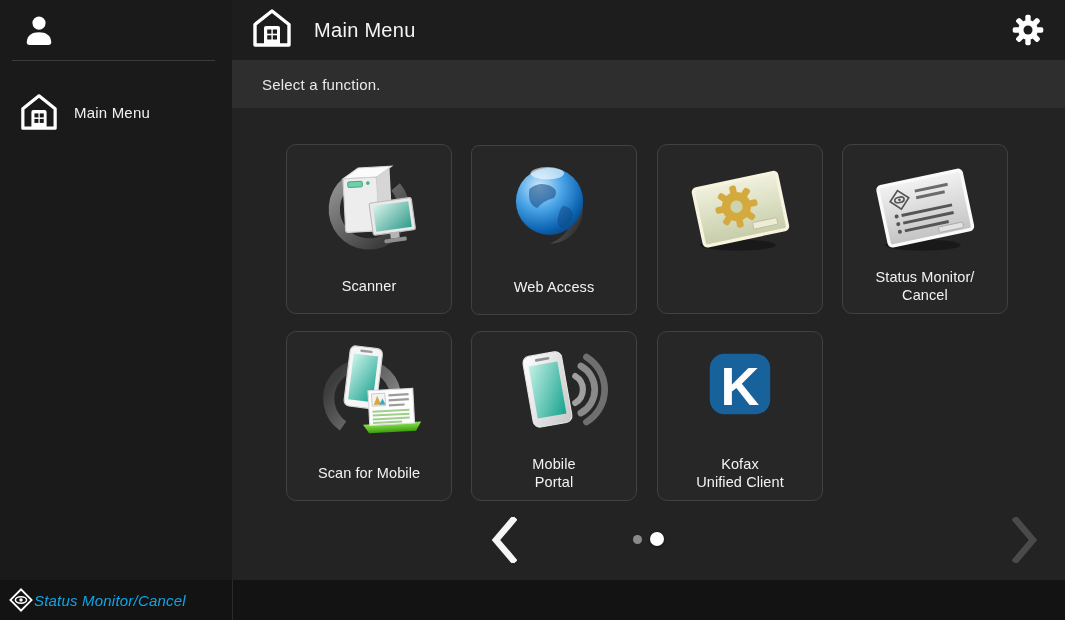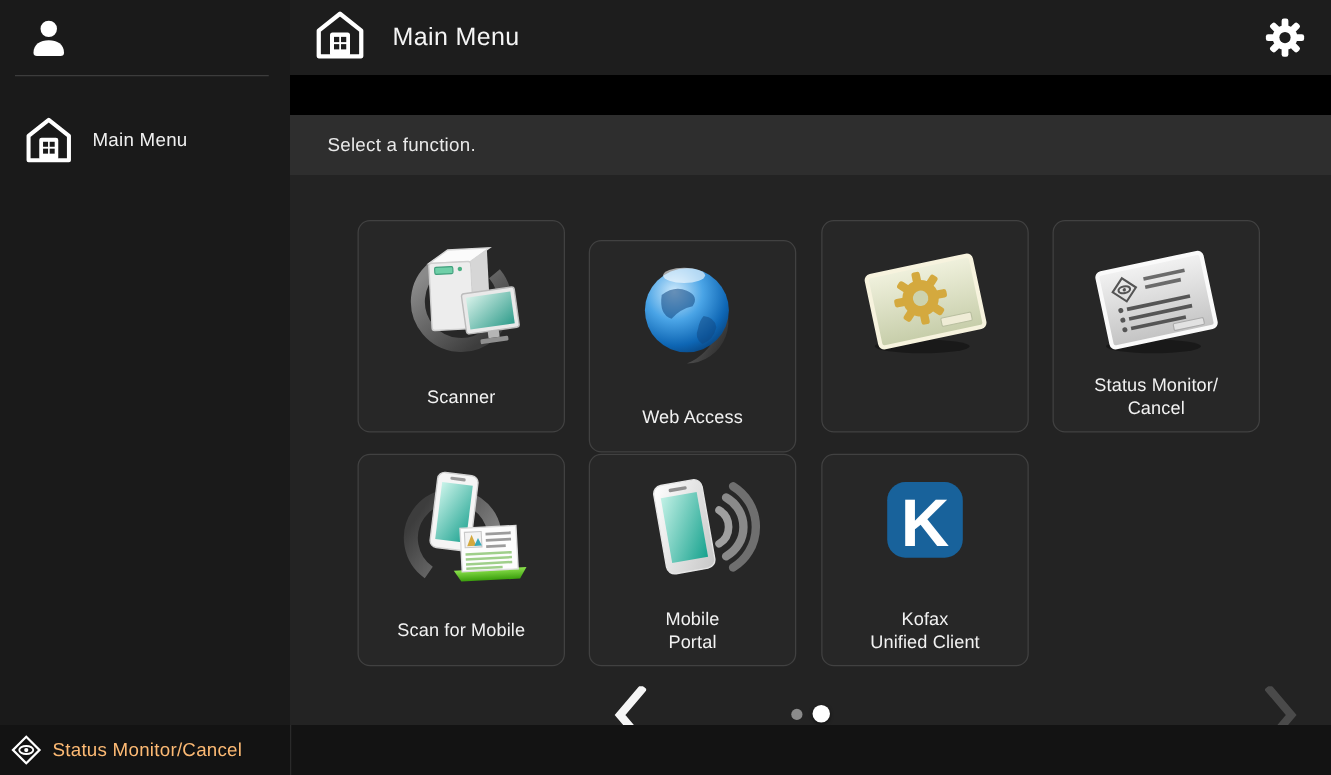--- a/index.html
+++ b/index.html
@@ -3,21 +3,20 @@
 <meta charset="utf-8">
 <style>
   html,body{margin:0;padding:0;background:#000;}
   body{width:1065px;height:620px;position:relative;overflow:hidden;
        font-family:"Liberation Sans",sans-serif;color:#f2f2f2;
        -webkit-font-smoothing:antialiased;}
   .hatch{
     background-image:
       repeating-linear-gradient(45deg, rgba(255,255,255,.03) 0 1px, transparent 1px 3px),
       repeating-linear-gradient(-45deg, rgba(0,0,0,.20) 0 1px, transparent 1px 3px);
-    margin-top: 32px;
   }
   
   .sidebar{position:absolute;left:0;top:0;width:232px;height:580px;background:#1a1a1a;}
   .user-block{position:absolute;left:0;top:0;width:232px;height:60px;display:flex;align-items:center;}
   .user-block svg{margin-left:22px;}
   .side-divider{position:absolute;left:12px;top:60px;width:203px;height:1px;background:#3c3c3c;}
   .side-item{position:absolute;left:0;width:232px;height:52px;display:flex;align-items:center;cursor:pointer;}
   .side-item .ic{width:50px;display:flex;justify-content:center;align-items:center;margin-left:14px;}
   .side-item .lbl{font-size:15px;color:#f0f0f0;margin-left:10px;letter-spacing:.2px;}
   #side-main{top:86px;}
@@ -34,36 +33,36 @@
         display:flex;align-items:center;}
   .band .txt{font-size:15px;color:#e9e9e9;margin-left:30px;letter-spacing:.2px;}
   
   .content{position:absolute;left:232px;top:108px;width:833px;height:472px;background:#232323;}
   .tile{position:absolute;width:166px;height:170px;border:1px solid #414141;border-radius:10px;
         background:rgba(255,255,255,.02);box-sizing:border-box;cursor:pointer;}
   .tile .icn{position:absolute;left:50%;top:6px;transform:translateX(-50%);width:112px;height:112px;}
   .tile .tlabel{position:absolute;left:4px;right:4px;bottom:6px;height:42px;display:flex;
         align-items:center;justify-content:center;text-align:center;font-size:14.5px;
         line-height:18px;color:#f2f2f2;white-space:pre-line;letter-spacing:.1px;}
-  .t0{left:54px;top:36px;} .t1{left:239px;top:52px;} .t2{left:425px;top:36px;} .t3{left:610px;top:36px;padding-left:40px;}
+  .t0{left:54px;top:36px;} .t1{left:239px;top:37px;border-radius:8px;} .t2{left:425px;top:36px;} .t3{left:610px;top:36px;padding-left:40px;}
   .t4{left:54px;top:223px;} .t5{left:239px;top:223px;} .t6{left:425px;top:223px;}
   
   .arrow{position:absolute;width:34px;height:52px;display:flex;align-items:center;justify-content:center;cursor:pointer;}
   #arrow-left{left:255px;top:406px;}
   #arrow-right{left:776px;top:406px;}
   .dots{position:absolute;left:0;top:424px;width:833px;display:flex;justify-content:center;
         align-items:center;gap:8px;}
   .dot{border-radius:50%;}
   .dot.inactive{width:9px;height:9px;background:#8b8b8b;}
   .dot.active{width:14px;height:14px;background:#ffffff;box-shadow:0 1px 3px rgba(0,0,0,.6);}
   
   .footer{position:absolute;left:0;top:580px;width:1065px;height:40px;background:#131313;}
   .footer .fdiv{position:absolute;left:232px;top:0;width:1px;height:40px;background:#2a2a2a;}
   .fstatus{position:absolute;left:8px;top:0;height:40px;display:flex;align-items:center;cursor:pointer;}
-  .fstatus .flbl{font-size:15px;color:#fdba74;margin-left:8px;letter-spacing:.2px;}
+  .fstatus .flbl{font-size:15px;color:#0ea5e9;letter-spacing:.2px;font-style:italic;}
 </style>
 </head>
 <body>
 
 <div class="sidebar">
   <div class="user-block">
     <svg width="34" height="34" viewBox="0 0 32 32">
       <circle cx="16" cy="9.5" r="6.2" fill="#fff"></circle>
       <path d="M4.5 27.5c0-6.5 5.2-9.5 11.5-9.5s11.5 3 11.5 9.5c0 1.6-1 2.5-2.6 2.5H7.1c-1.6 0-2.6-.9-2.6-2.5z" fill="#fff"></path>
     </svg>

